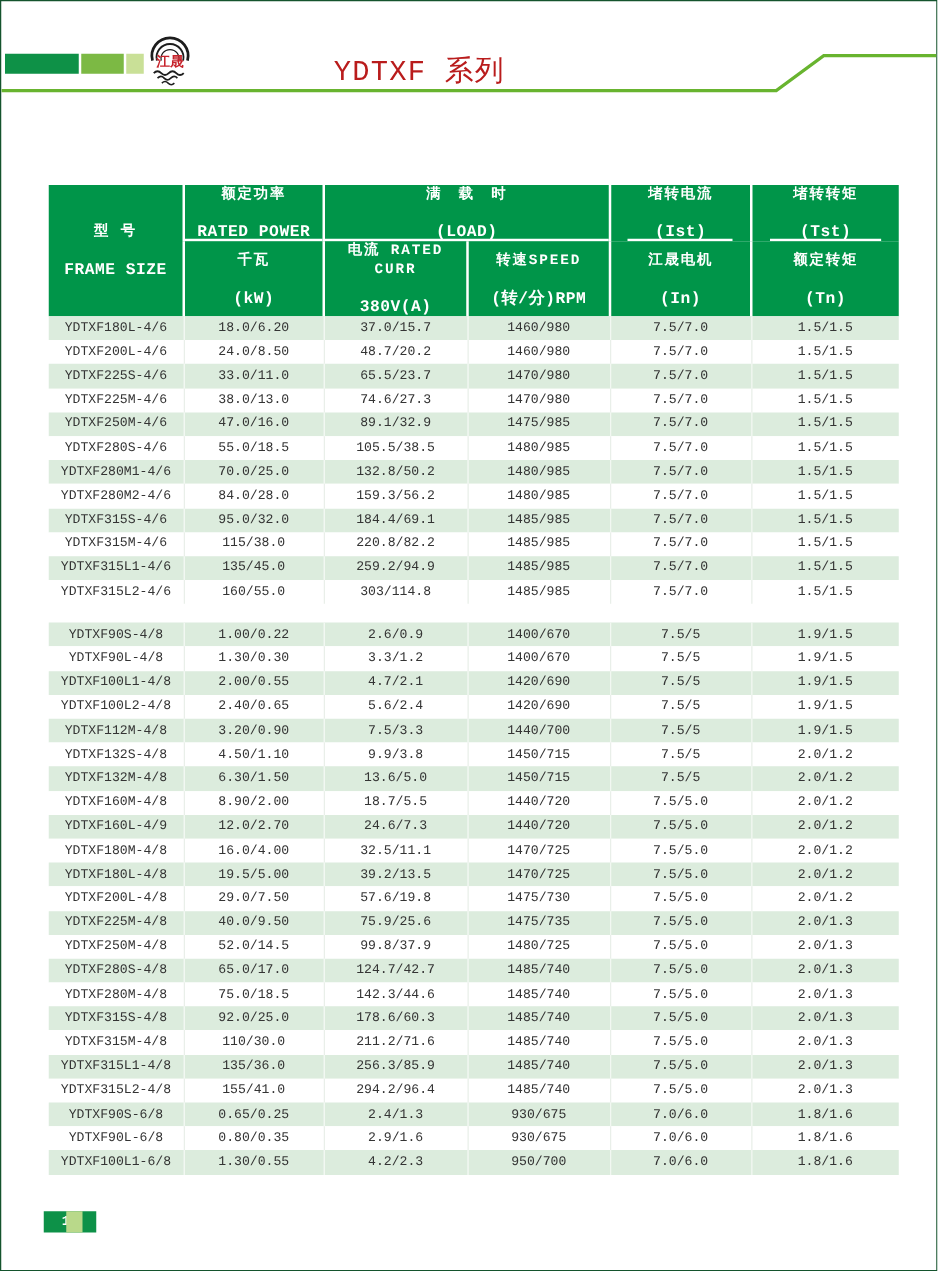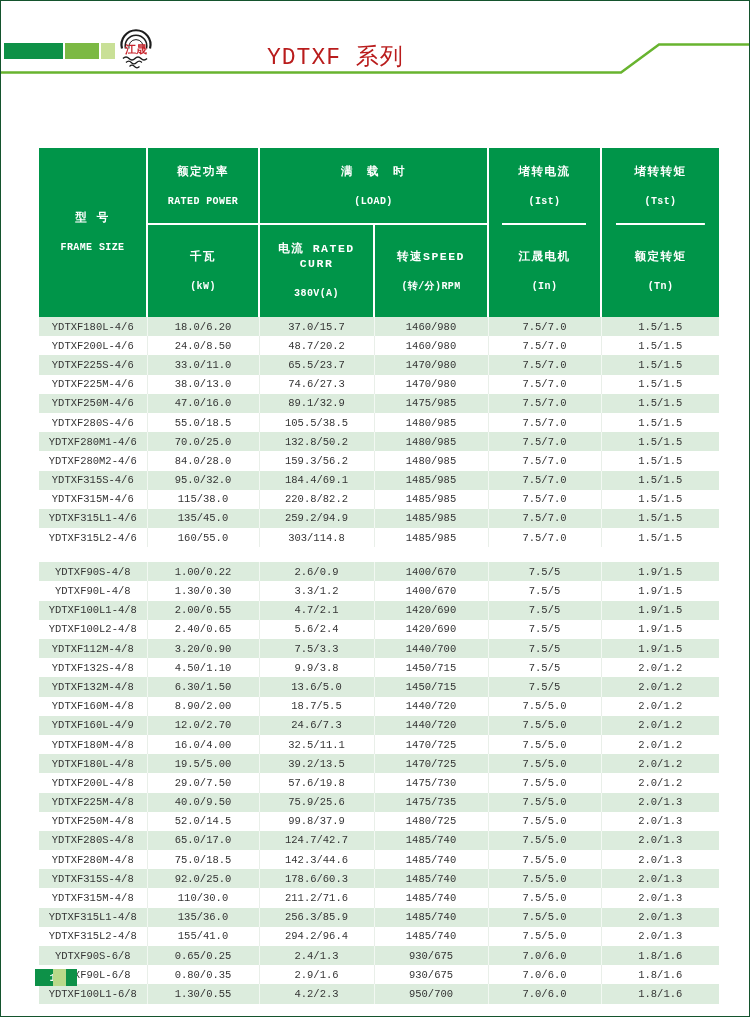--- a/index.html
+++ b/index.html
@@ -18,26 +18,26 @@
   .company { position:absolute; left:159px; top:28px; color:#1b56a8; }
   .company-cn { font-size:26px; font-weight:bold; letter-spacing:1px; line-height:1.1; }
   .company-en { font-size:7.5px; font-weight:bold; letter-spacing:0.55px; margin-top:1px; }
   .series-title { position:absolute; left:254px; top:40px; font-size:23px; color:#b91c1c; letter-spacing:1px;margin-left:12px; }
   .header-rule { position:absolute; left:0; top:0; width:750px; height:80px; pointer-events:none; }
 
   
   table.spec { position:absolute; left:38px; top:147px; width:680px; border-collapse:collapse; table-layout:fixed; }
   thead th {
     background:#009549; color:#fff; font-weight:bold; text-align:center;
-    vertical-align:middle; padding:16px;
+    vertical-align:middle; padding:0;
   }
   thead tr.r1 th { height:34px; }
   thead tr.r2 th { height:32px; }
   thead th .cn { display:block; font-size:11.5px; letter-spacing:1.5px; line-height:15px; }
-  thead th .en { display:block; font-size:10px; letter-spacing:0.4px; line-height:14px;margin-top:16px; }
+  thead th .en { display:block; font-size:13px; letter-spacing:0.4px; line-height:14px;margin-top:16px; }
   thead th.vline { border-left:2px solid #ffffff; }
   thead th.hl-full {
     background-image:linear-gradient(#fff,#fff);
     background-repeat:no-repeat; background-size:100% 2px; background-position:50% 100%;
   }
   thead th.hl-inset {
     background-image:linear-gradient(#fff,#fff);
     background-repeat:no-repeat; background-size:76% 2px; background-position:50% 100%;
   }
   tbody td {

